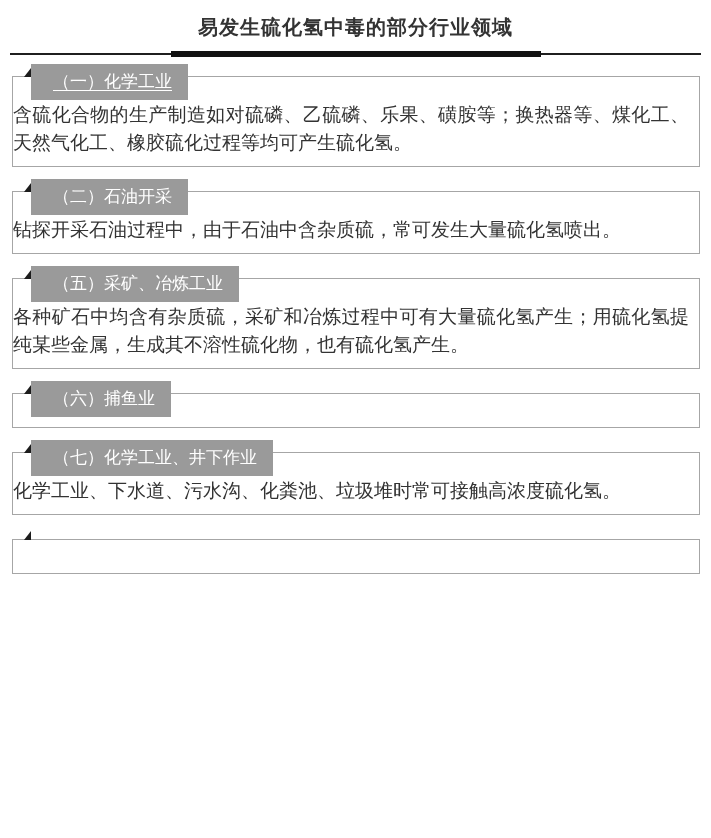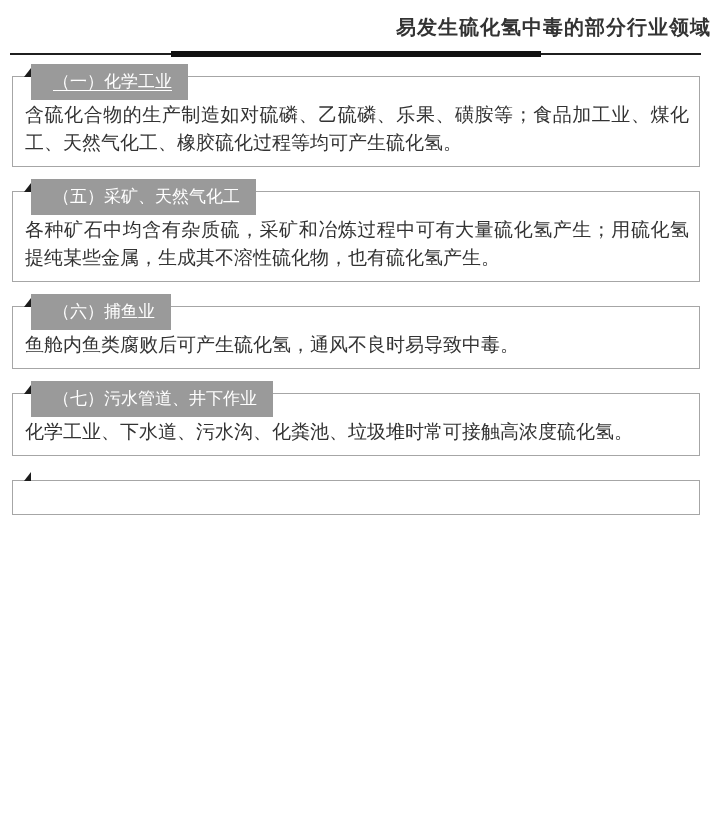--- a/index.html
+++ b/index.html
@@ -12,21 +12,21 @@
   *{margin:0;padding:0;box-sizing:border-box;}
   html,body{background:#ffffff;}
   body{
     width:711px;
     min-height:838px;
     font-family:"Liberation Sans","DejaVu Sans",sans-serif;
     color:var(--text);
   }
   .page{width:711px;padding-top:14px;}
   .page-title{
-    text-align:right;
+    text-align:center;
     font-size:20px;
     font-weight:600;
     letter-spacing:1px;
     color:var(--text);
     font-family:Liberation Mono, monospace;
   }
   .title-rule{
     position:relative;
     height:6px;
     margin:10px 10px 0 10px;
@@ -39,21 +39,21 @@
     position:absolute;left:50%;transform:translateX(-50%);
     top:0;width:370px;height:6px;
     background:#111111;
   }
   .cards{margin:19px 11px 0 12px;}
   .industry-card{
     position:relative;
     border:1px solid var(--card-border);
     margin-top:24px;
     margin-bottom:24px;
-    padding:24px 10px 9px 12px;
+    padding:24px 10px 9px 0;
   }
   .industry-card:first-child{margin-top:12px;}
   .tab{
     position:absolute;
     top:-13px;
     left:18px;
     background:var(--tab-bg);
     color:#ffffff;
     font-size:17px;
     line-height:1;
@@ -90,46 +90,52 @@
       <div class="thick"></div>
     </div>
   </header>
 
   <main class="cards">
   <section class="industry-card">
     <span class="fold"></span>
     <div class="tab">
       <span class="tab-text underline">（一）化学工业</span>
     </div>
-    <p class="body-text">含硫化合物的生产制造如对硫磷、乙硫磷、乐果、磺胺等；食品加工业、煤化工、天然气化工、橡胶硫化过程等均可产生硫化氢。</p>
+    <p class="body-text">含硫化合物的生产制造如对硫磷、乙硫磷、乐果、磺胺等；换热器等、煤化工、天然气化工、橡胶硫化过程等均可产生硫化氢。</p>
   </section>
 
+  <section class="industry-card">
+    <span class="fold"></span>
+    <div class="tab">
+      <span class="tab-text">（二）石油开采</span>
+    </div>
+    <p class="body-text">钻探开采石油过程中，由于石油中含杂质硫，常可发生大量硫化氢喷出。</p>
+  </section>
 
 
 
   <section class="industry-card">
     <span class="fold"></span>
     <div class="tab">
-      <span class="tab-text">（五）采矿、天然气化工</span>
+      <span class="tab-text">（五）采矿、冶炼工业</span>
     </div>
     <p class="body-text">各种矿石中均含有杂质硫，采矿和冶炼过程中可有大量硫化氢产生；用硫化氢提纯某些金属，生成其不溶性硫化物，也有硫化氢产生。</p>
   </section>
 
   <section class="industry-card">
     <span class="fold"></span>
     <div class="tab">
       <span class="tab-text">（六）捕鱼业</span>
     </div>
-    <p class="body-text">鱼舱内鱼类腐败后可产生硫化氢，通风不良时易导致中毒。</p>
   </section>
 
   <section class="industry-card">
     <span class="fold"></span>
     <div class="tab">
-      <span class="tab-text">（七）污水管道、井下作业</span>
+      <span class="tab-text">（七）化学工业、井下作业</span>
     </div>
     <p class="body-text">化学工业、下水道、污水沟、化粪池、垃圾堆时常可接触高浓度硫化氢。</p>
   </section>
 
   <section class="industry-card">
     <span class="fold"></span>
   </section>
 </main>
 </div>
 

